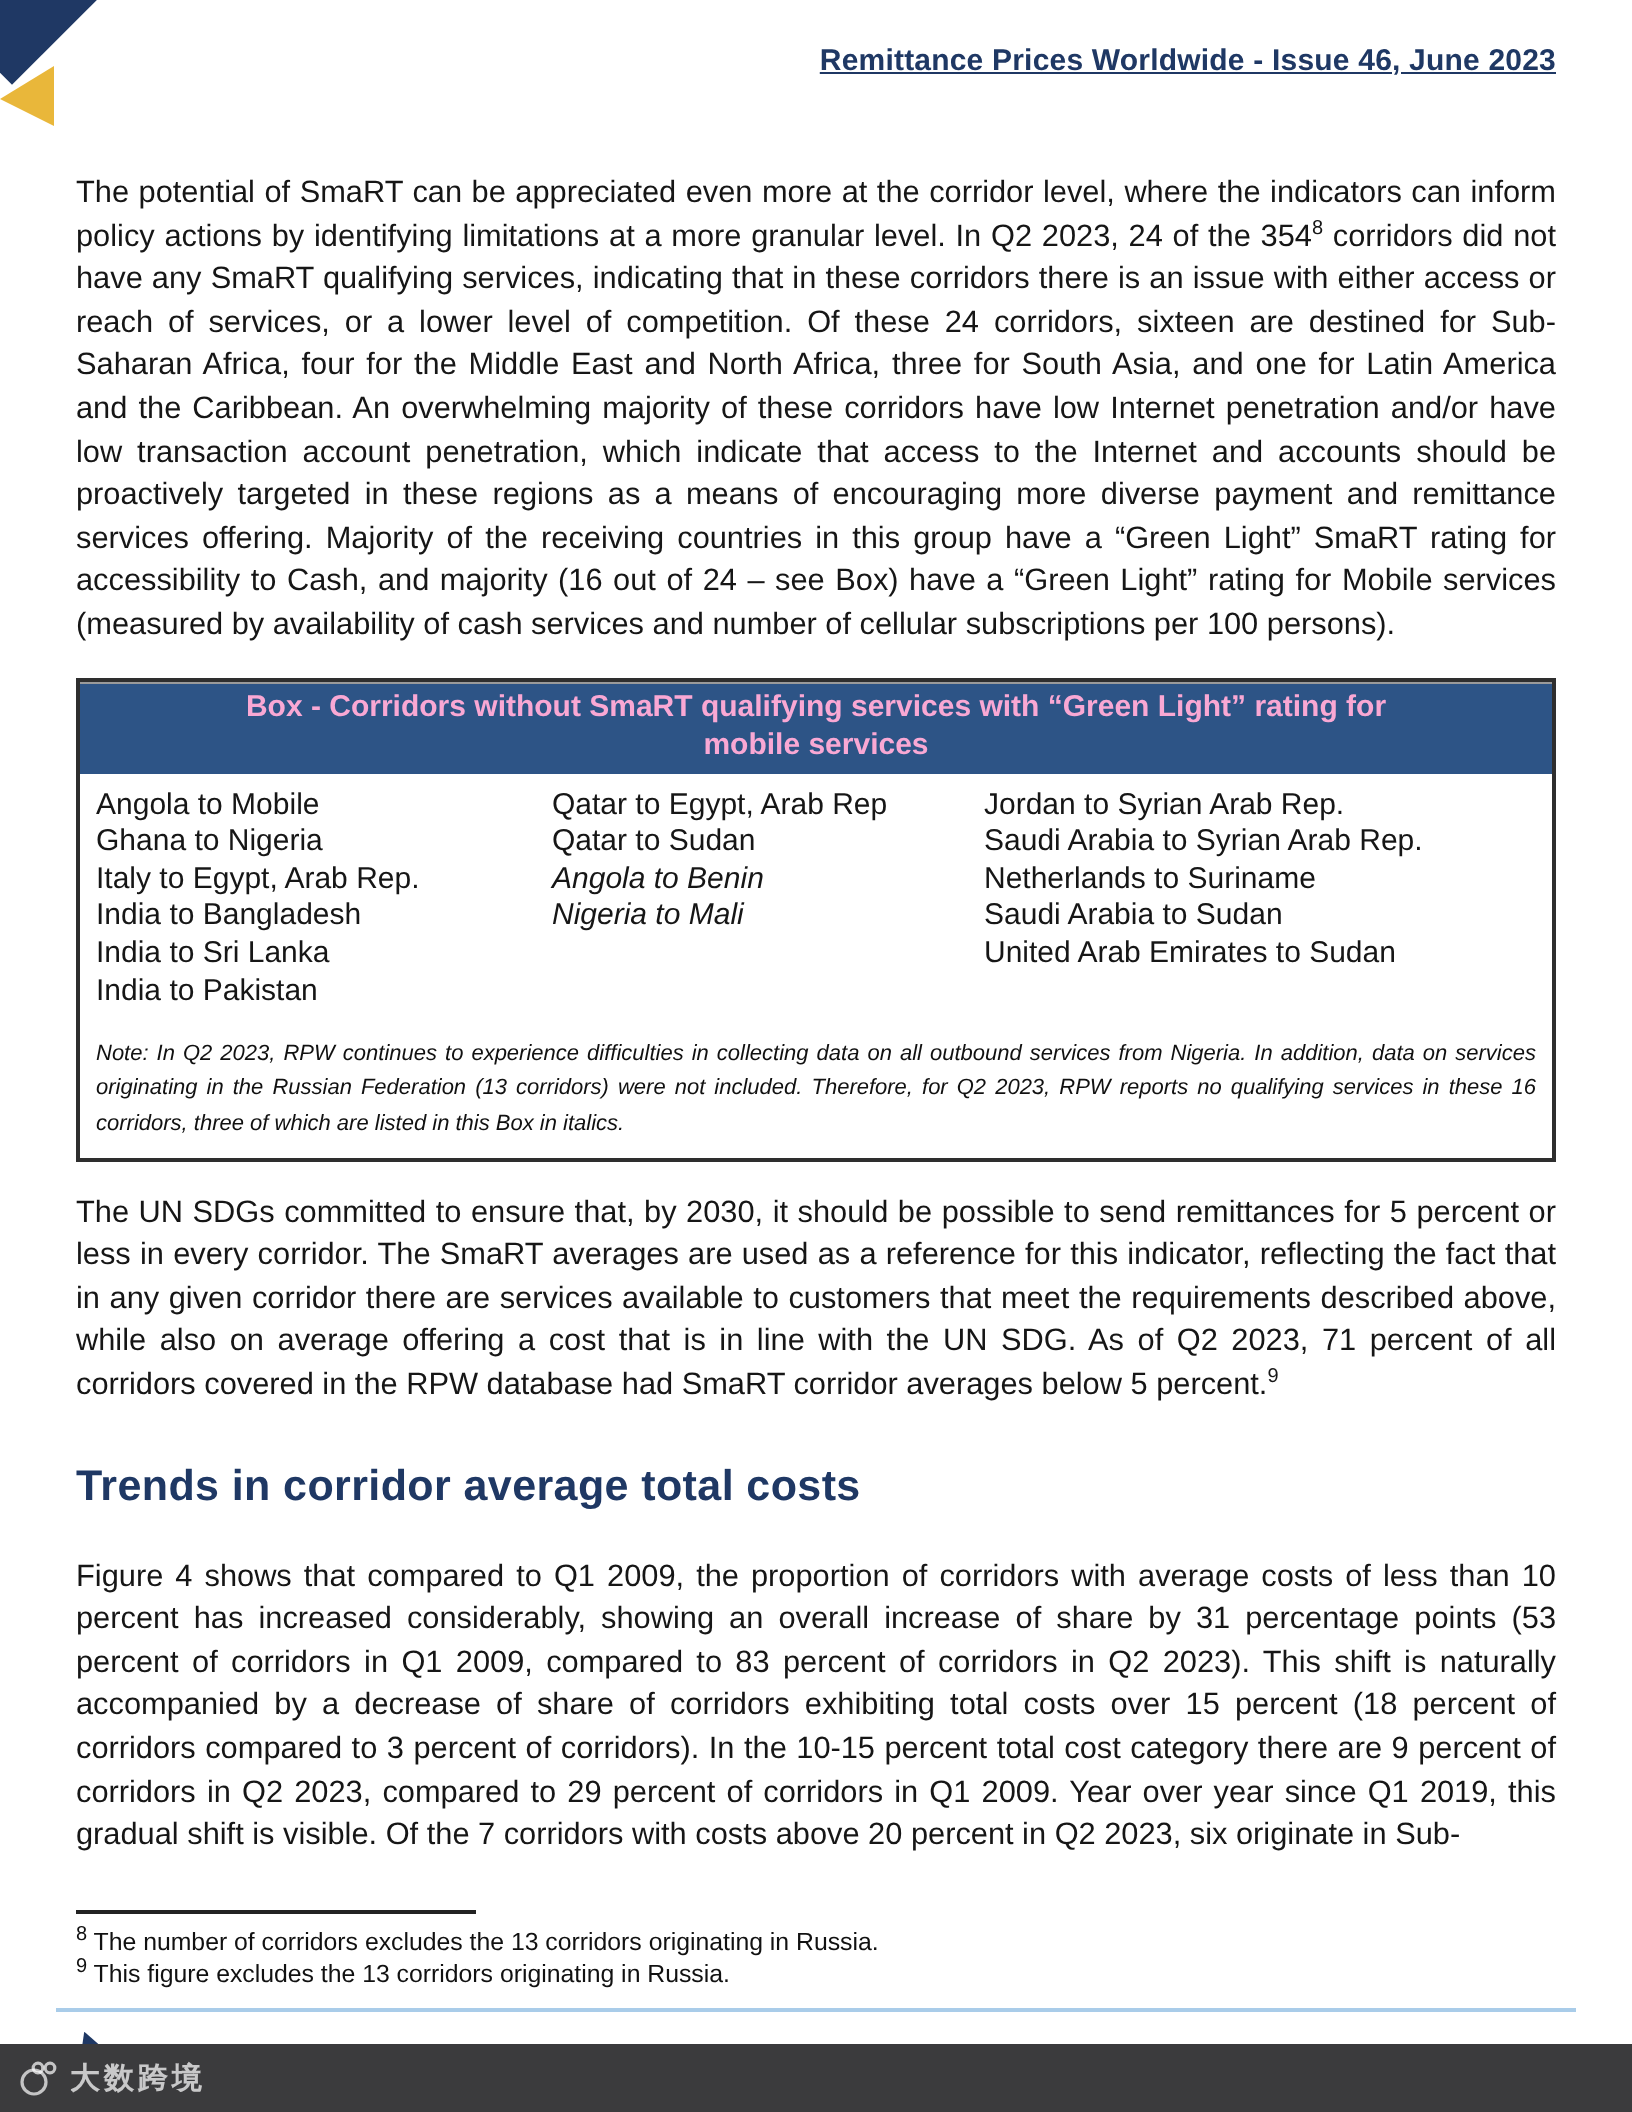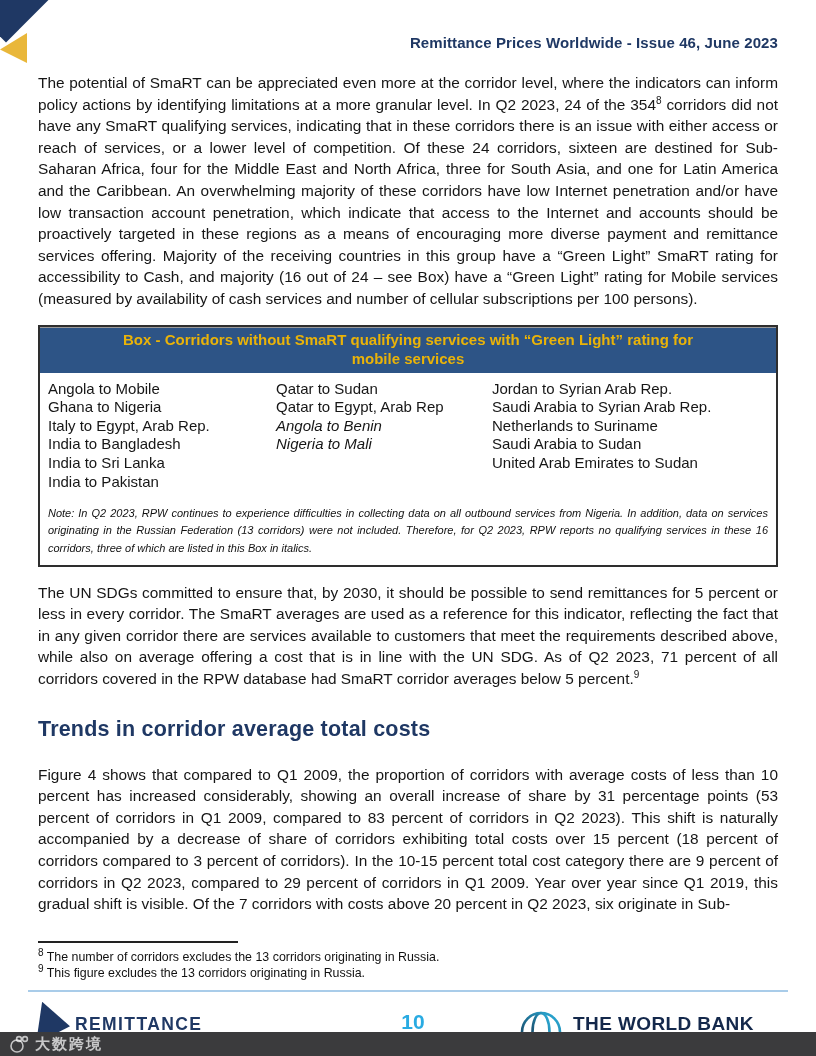--- a/index.html
+++ b/index.html
@@ -12,30 +12,30 @@
     position:relative;width:816px;height:1056px;margin:0 auto;background:#fff;
     overflow:hidden;color:var(--ink);
   }
   
   .corner{position:absolute;left:0;top:0;width:90px;height:90px;pointer-events:none;}
   .corner .diamond{position:absolute;left:-24px;top:-30px;width:60px;height:60px;
     transform:rotate(45deg);background:var(--navy);}
   .corner .gold-tri{position:absolute;left:0;top:33px;width:27px;height:30px;
     background:var(--gold);clip-path:polygon(100% 0,100% 100%,0 55%);}
   
-  .hdr{padding:34px 38px 0 38px;text-align:right;color:var(--navy);
-    font-size:15px;font-weight:bold;letter-spacing:.1px;}
+  .hdr{padding:22px 38px 0 38px;text-align:right;color:var(--navy);
+    font-size:15px;font-weight:bold;letter-spacing:.1px;text-decoration:underline;}
   
   .content{margin:0 38px;}
   p.body{font-size:15.4px;line-height:21.6px;text-align:justify;color:var(--ink);}
-  .p1{margin-top:21px;}
+  .p1{margin-top:47px;}
   sup{font-size:10px;line-height:0;}
   
   .box{margin-top:15px;border:2px solid #2e2e2e;}
-  .box-hdr{background:var(--box-hdr);color:#eab308;font-weight:bold;font-size:15px;
+  .box-hdr{background:var(--box-hdr);color:#f9a8d4;font-weight:bold;font-size:15px;
     text-align:center;padding:3px 60px 5px;line-height:19px;border-bottom:2px solid #fff;
     box-shadow:0 1px 0 #9a9a9a inset;}
   .box-cols{display:grid;grid-template-columns:228px 216px 1fr;
     padding:5px 8px 2px;font-size:15px;line-height:18.6px;}
   .box-note{margin:12px 8px 8px;font-style:italic;font-size:11px;
     line-height:17.2px;text-align:justify;color:#111;}
   .p2{margin-top:15px;}
   h1.section{margin-top:27px;font-size:21.5px;font-weight:bold;color:var(--navy);
     letter-spacing:.2px;}
   .p3{margin-top:22px;}
@@ -57,21 +57,21 @@
   .rpw-l2{color:var(--gold);font-weight:bold;font-size:13.5px;letter-spacing:2.1px;margin-top:1px;}
   .pageno{flex:0 0 auto;margin-left:60px;margin-top:8px;color:var(--cyan);
     font-size:21px;font-weight:bold;}
   .wb{display:flex;align-items:center;gap:8px;margin-top:6px;}
   .wb-text .wb-name{color:#14284b;font-weight:bold;font-size:19px;letter-spacing:.4px;}
   .wb-sub{display:flex;align-items:center;gap:6px;margin-top:2px;}
   .wb-ibrd{color:var(--cyan);font-weight:bold;font-size:11.5px;letter-spacing:.5px;}
   .wb-sep{color:#8a9bb4;font-size:12px;}
   .wb-group{color:#14284b;font-weight:bold;font-size:10px;letter-spacing:.6px;}
   
-  .bottom-bar{position:absolute;left:0;right:0;bottom:0;height:24px;background:var(--bar);
+  .bottom-bar{position:absolute;left:0;right:0;bottom:0;height:34px;background:var(--bar);
     display:flex;align-items:center;padding-left:8px;gap:5px;}
   .wm-text{color:rgba(255,255,255,.72);font-size:15px;font-weight:bold;letter-spacing:2px;}
   .italic{font-style:italic;}
 </style>
 </head>
 <body>
 
 <div class="page">
 
   <div class="corner">
@@ -90,22 +90,22 @@
       <div class="box-cols">
         <div>
             <div>Angola to Mobile</div>
             <div>Ghana to Nigeria</div>
             <div>Italy to Egypt, Arab Rep.</div>
             <div>India to Bangladesh</div>
             <div>India to Sri Lanka</div>
             <div>India to Pakistan</div>
           </div>
         <div>
+            <div>Qatar to Egypt, Arab Rep</div>
             <div>Qatar to Sudan</div>
-            <div>Qatar to Egypt, Arab Rep</div>
             <div class="italic">Angola to Benin</div>
             <div class="italic">Nigeria to Mali</div>
           </div>
         <div>
             <div>Jordan to Syrian Arab Rep.</div>
             <div>Saudi Arabia to Syrian Arab Rep.</div>
             <div>Netherlands to Suriname</div>
             <div>Saudi Arabia to Sudan</div>
             <div>United Arab Emirates to Sudan</div>
           </div>

